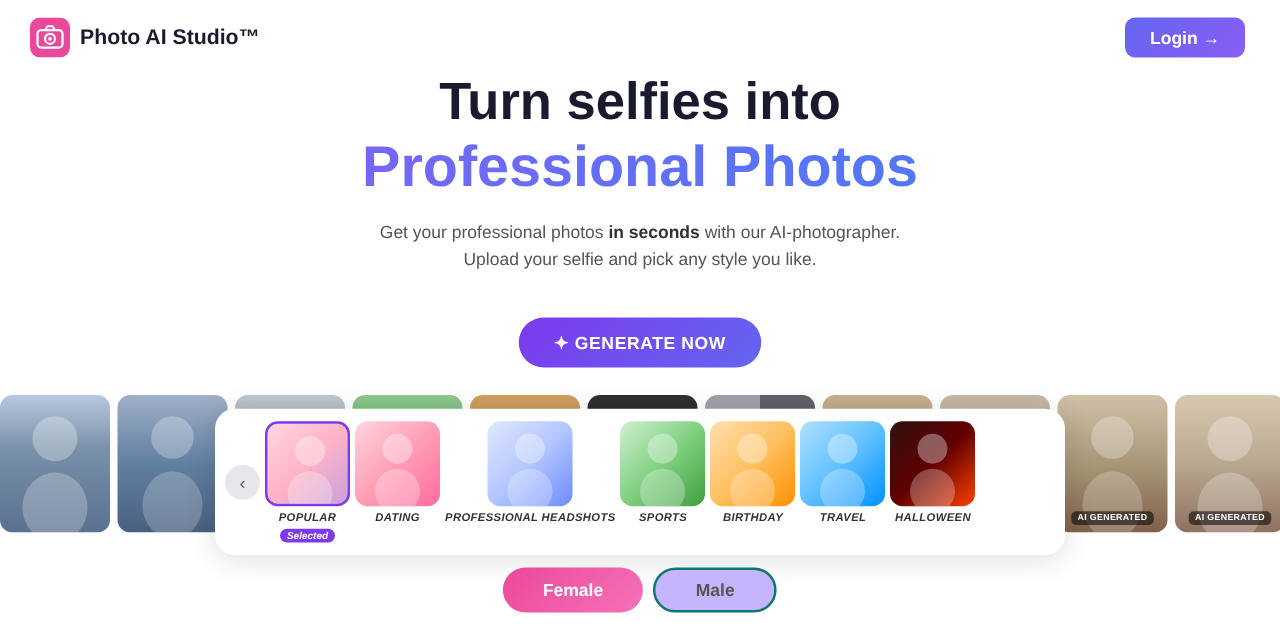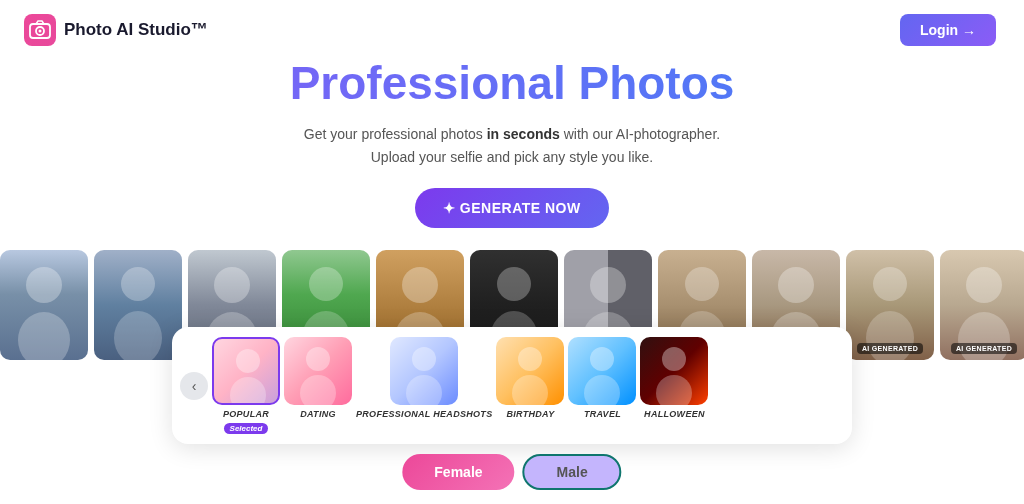--- a/index.html
+++ b/index.html
@@ -74,21 +74,21 @@
       font-size: 14px;
       color: #555;
       margin-top: 12px;
       line-height: 1.6;
     }
     .hero-subtitle strong {
       font-weight: 700;
       color: #333;
     }
     .generate-btn {
-      margin-top: 20px;
+      margin-top: 36px;
       background: linear-gradient(135deg, #7c3aed, #6366f1);
       color: white;
       border: none;
       border-radius: 30px;
       padding: 12px 28px;
       font-size: 14px;
       font-weight: 700;
       letter-spacing: 0.5px;
       cursor: pointer;
       display: inline-flex;
@@ -285,20 +285,21 @@
       <circle cx="16" cy="17" r="4" stroke="white" stroke-width="1.8" fill="none"></circle>
       <circle cx="16" cy="17" r="1.5" fill="white"></circle>
       <path d="M12 10 L14 7 H18 L20 10" stroke="white" stroke-width="1.5" fill="none"></path>
     </svg>
     <span class="logo-text">Photo AI Studio™</span>
   </div>
   <button class="login-btn">Login →</button>
 </header>
 
 <section class="hero">
+  <div class="hero-title-top">Turn selfies into</div>
   <div class="hero-title-gradient">Professional Photos</div>
   <div class="hero-subtitle">
     <span>Get your professional photos </span><strong>in seconds</strong><span> with our AI-photographer.</span><br>
     <span>Upload your selfie and pick any style you like.</span>
   </div>
   <button class="generate-btn">✦ GENERATE NOW</button>
 </section>
 
 <div class="photo-strip" id="photo-strip">
     <div class="photo-card person-1">
@@ -415,20 +416,27 @@
         <div class="cat-label">DATING</div>
       </div>
       <div class="cat-item">
         <div class="cat-thumb cat-professional"><svg viewBox="0 0 68 68" width="68" height="68">
             <circle cx="34" cy="22" r="12" fill="rgba(255,255,255,0.35)"></circle>
             <ellipse cx="34" cy="56" rx="18" ry="18" fill="rgba(255,255,255,0.28)"></ellipse>
           </svg></div>
         <div class="cat-label">PROFESSIONAL HEADSHOTS</div>
       </div>
       <div class="cat-item">
+        <div class="cat-thumb cat-sports"><svg viewBox="0 0 68 68" width="68" height="68">
+            <circle cx="34" cy="22" r="12" fill="rgba(255,255,255,0.35)"></circle>
+            <ellipse cx="34" cy="56" rx="18" ry="18" fill="rgba(255,255,255,0.28)"></ellipse>
+          </svg></div>
+        <div class="cat-label">SPORTS</div>
+      </div>
+      <div class="cat-item">
         <div class="cat-thumb cat-birthday"><svg viewBox="0 0 68 68" width="68" height="68">
             <circle cx="34" cy="22" r="12" fill="rgba(255,255,255,0.35)"></circle>
             <ellipse cx="34" cy="56" rx="18" ry="18" fill="rgba(255,255,255,0.28)"></ellipse>
           </svg></div>
         <div class="cat-label">BIRTHDAY</div>
       </div>
       <div class="cat-item">
         <div class="cat-thumb cat-travel"><svg viewBox="0 0 68 68" width="68" height="68">
             <circle cx="34" cy="22" r="12" fill="rgba(255,255,255,0.35)"></circle>
             <ellipse cx="34" cy="56" rx="18" ry="18" fill="rgba(255,255,255,0.28)"></ellipse>

